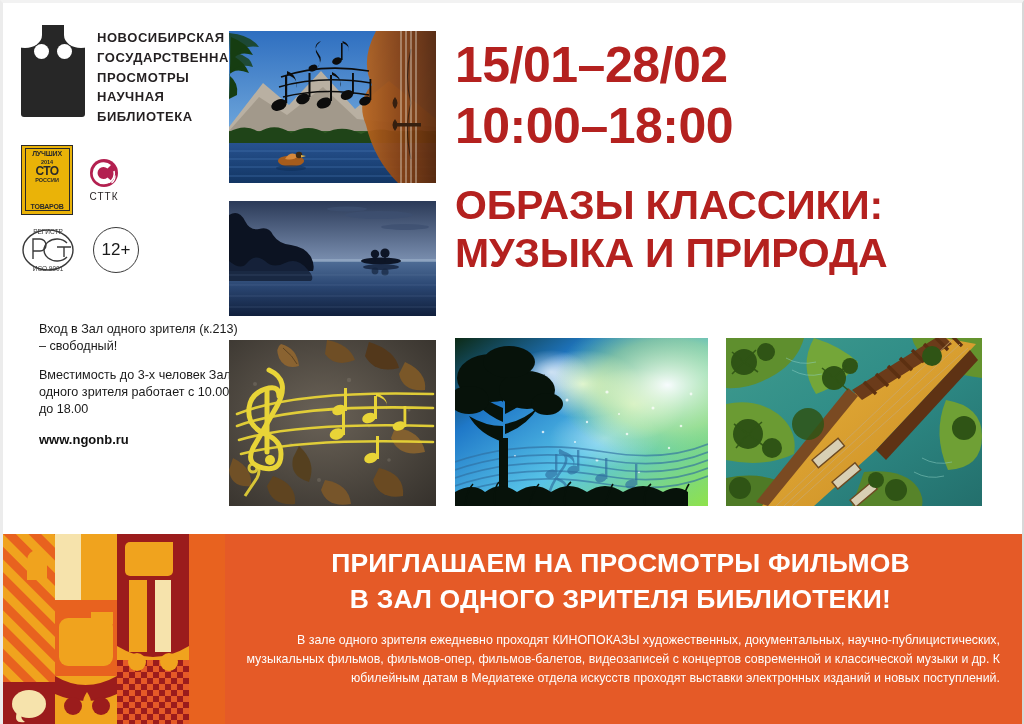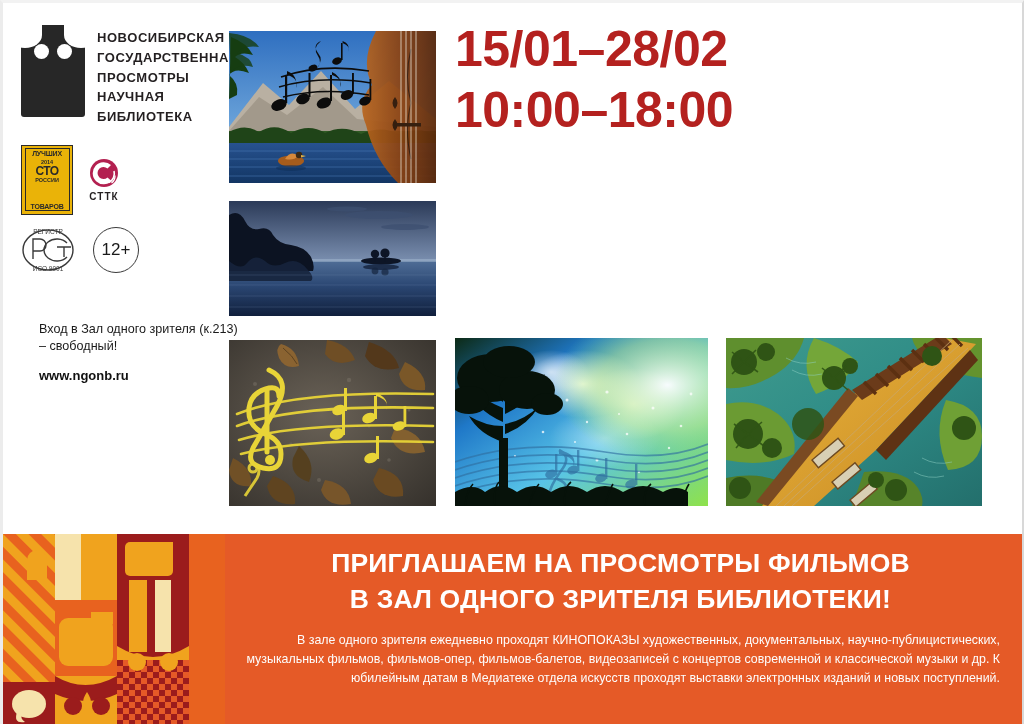--- a/index.html
+++ b/index.html
@@ -149,21 +149,21 @@
   .sttk-wrap {
     text-align: center;
     flex: 0 0 auto;
   }
   .sttk-mark {
     width: 30px; height: 30px;
     margin: 0 auto;
   }
   .sttk-label {
     font-size: 10px;
-    font-weight: bold;
+    font-weight: normal;
     letter-spacing: 1px;
     color: #231f20;
     margin-top: 3px;
   }
 
   .rst-mark { width: 56px; height: 50px; flex: 0 0 auto; }
 
   .age-badge {
     width: 46px; height: 46px;
     border: 1.4px solid #3a3a3a;
@@ -206,21 +206,21 @@
   #photo-lake-violin   { left: 226px; top: 28px;  width: 207px; height: 152px; }
   #photo-guitar-lake   { left: 226px; top: 198px; width: 207px; height: 115px; }
   #photo-chalk-staff   { left: 226px; top: 337px; width: 207px; height: 166px; }
   #photo-tree-staff    { left: 452px; top: 335px; width: 253px; height: 168px; }
   #photo-aerial-guitar { left: 723px; top: 335px; width: 256px; height: 168px; }
 
   
   #headline {
     position: absolute;
     left: 452px;
-    top: 16px;
+    top: 32px;
     width: 530px;
     color: #b4211f;
   }
   .hl-date, .hl-time {
     font-size: 50px;
     font-weight: bold;
     line-height: 1.22;
     letter-spacing: -0.5px;
     white-space: nowrap;
   }
@@ -341,20 +341,21 @@
           </svg>
         </div>
 
         <div class="age-badge">12+</div>
       </div>
     </div>
   </div>
 
   <div id="left-info">
     <p>Вход в Зал одного зрителя (к.213) – свободный!</p>
+    <p>Вместимость до 3-х человек Зал одного зрителя работает с 10.00 до 18.00</p>
     <p class="site-url">www.ngonb.ru</p>
   </div>
 
   <div class="photo" id="photo-lake-violin">
     <svg viewBox="0 0 207 152" preserveAspectRatio="none" xmlns="http://www.w3.org/2000/svg">
       <defs>
         <linearGradient id="p1sky" x1="0" y1="0" x2="0" y2="1">
           <stop offset="0" stop-color="#2f6fc0"></stop>
             <stop offset="1" stop-color="#8fc2e8"></stop>
         </linearGradient>
@@ -730,20 +731,24 @@
           <path d="M66 32 q14 8 30 4"></path>
         <path d="M196 120 q14 8 30 4"></path>
           <path d="M188 134 q14 8 30 4"></path>
       </g>
     </svg>
   </div>
 
   <div id="headline">
     <div class="hl-date">15/01–28/02</div>
     <div class="hl-time">10:00–18:00</div>
+    <div class="hl-title">
+      <div>ОБРАЗЫ КЛАССИКИ:</div>
+      <div>МУЗЫКА И ПРИРОДА</div>
+    </div>
   </div>
 
   <div id="banner">
 
     <div id="banner-deco">
       <svg viewBox="0 0 222 193" preserveAspectRatio="none" xmlns="http://www.w3.org/2000/svg">
         <defs>
           <pattern id="checker" width="12" height="12" patternUnits="userSpaceOnUse">
             <rect width="12" height="12" fill="#e55a27"></rect>
             <rect width="6" height="6" fill="#9b1c1c"></rect>

